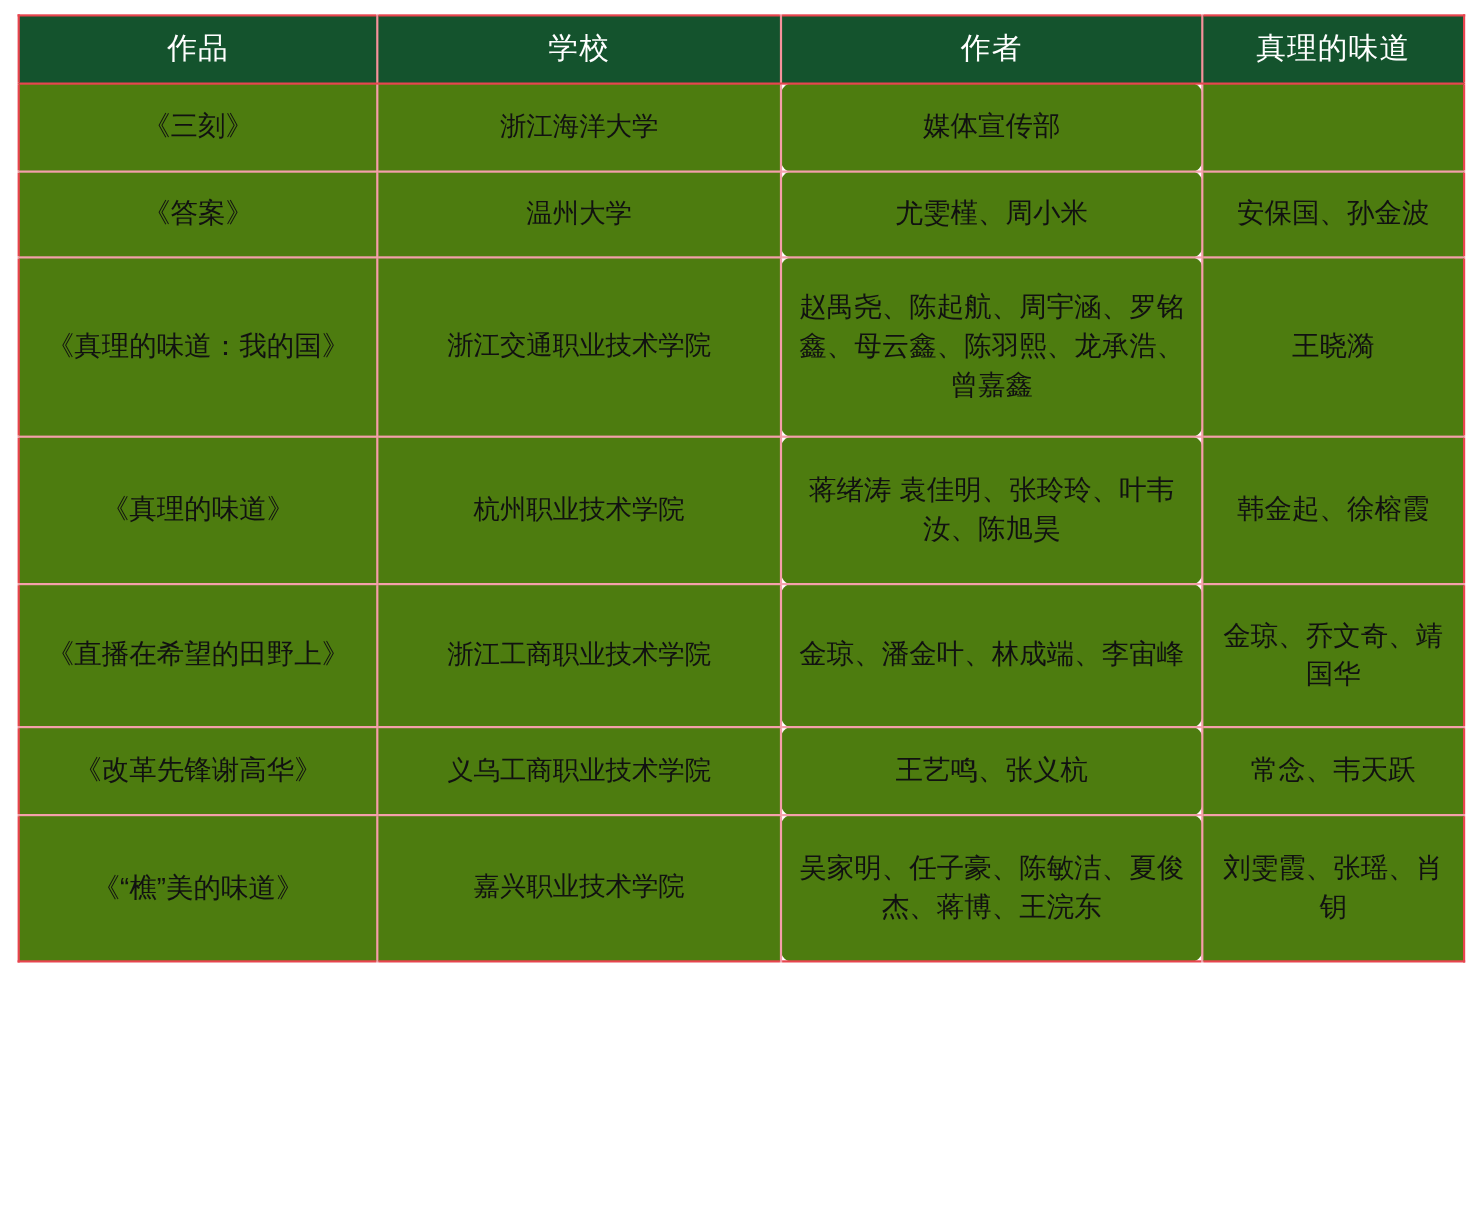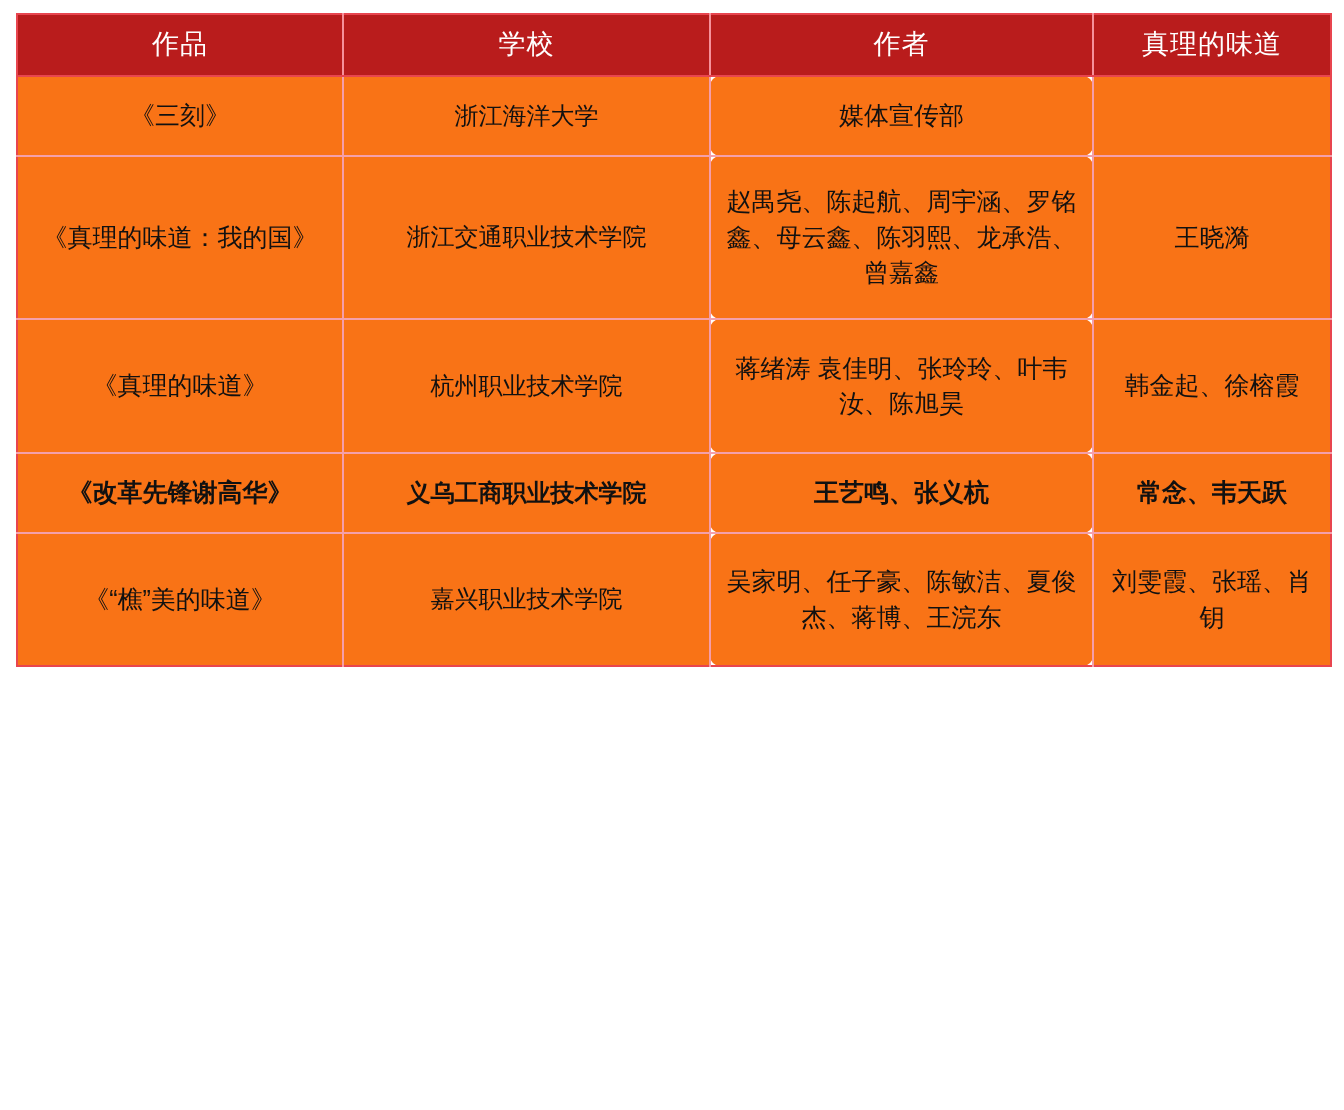--- a/index.html
+++ b/index.html
@@ -28,37 +28,37 @@
     width: 1314px;
     border: 2px solid #e8454f;
   }
 
   table.award-table col.col-work   { width: 326px; }
   table.award-table col.col-school { width: 367px; }
   table.award-table col.col-author { width: 383px; }
   table.award-table col.col-mentor { width: 238px; }
 
   thead th {
-    background: #b91c1c;
+    background: #14532d;
     color: #ffffff;
     font-weight: normal;
     font-size: 27px;
     line-height: 1.15;
     letter-spacing: 1px;
     text-align: center;
     vertical-align: middle;
     height: 52px;
     padding: 4px 6px;
     border-right: 2px solid #f6919b;
     border-bottom: 2px solid #e8454f;
   }
   thead th:last-child { border-right: none; }
 
   tbody td {
-    background: #f97316;
+    background: #4d7c0f;
     color: #111111;
     font-size: 25px;
     line-height: 1.42;
     text-align: center;
     vertical-align: middle;
     padding: 10px 8px;
     border-right: 2px solid #f59daa;
     border-bottom: 2px solid #f4a0ab;
   }
   tbody td:last-child { border-right: none; }
@@ -70,21 +70,21 @@
   td.cell-mentor { font-size: 25px; }
 
   
   tr.r1 td { height: 58px; }
   tr.r2 td { height: 56px; }
   tr.r3 td { height: 110px; }
   tr.r4 td { height: 141px; }
   tr.r5 td { height: 113px; }
   tr.r6 td { height: 112px; }
   tr.r7 td { height: 108px; }
-  tr.r8 td { height: 58px; font-weight: bold; }
+  tr.r8 td { height: 58px; }
   tr.r9 td { height: 111px; }
 </style>
 </head>
 <body>
 
 <div id="table-wrap">
   <table class="award-table">
     <colgroup>
       <col class="col-work">
       <col class="col-school">
@@ -99,31 +99,43 @@
         <th>真理的味道</th>
       </tr>
     </thead>
     <tbody>
       <tr class="r1">
         <td class="cell-work">《三刻》</td>
         <td class="cell-school">浙江海洋大学</td>
         <td class="cell-author">媒体宣传部</td>
         <td class="cell-mentor"></td>
       </tr>
+      <tr class="r2">
+        <td class="cell-work">《答案》</td>
+        <td class="cell-school">温州大学</td>
+        <td class="cell-author">尤雯槿、周小米</td>
+        <td class="cell-mentor">安保国、孙金波</td>
+      </tr>
       <tr class="r4">
         <td class="cell-work">《真理的味道：我的国》</td>
         <td class="cell-school">浙江交通职业技术学院</td>
         <td class="cell-author">赵禺尧、陈起航、周宇涵、罗铭鑫、母云鑫、陈羽熙、龙承浩、曾嘉鑫</td>
         <td class="cell-mentor">王晓漪</td>
       </tr>
       <tr class="r6">
         <td class="cell-work">《真理的味道》</td>
         <td class="cell-school">杭州职业技术学院</td>
         <td class="cell-author">蒋绪涛 袁佳明、张玲玲、叶韦汝、陈旭昊</td>
         <td class="cell-mentor">韩金起、徐榕霞</td>
+      </tr>
+      <tr class="r7">
+        <td class="cell-work">《直播在希望的田野上》</td>
+        <td class="cell-school">浙江工商职业技术学院</td>
+        <td class="cell-author">金琼、潘金叶、林成端、李宙峰</td>
+        <td class="cell-mentor">金琼、乔文奇、靖国华</td>
       </tr>
       <tr class="r8">
         <td class="cell-work">《改革先锋谢高华》</td>
         <td class="cell-school">义乌工商职业技术学院</td>
         <td class="cell-author">王艺鸣、张义杭</td>
         <td class="cell-mentor">常念、韦天跃</td>
       </tr>
       <tr class="r9">
         <td class="cell-work">《“樵”美的味道》</td>
         <td class="cell-school">嘉兴职业技术学院</td>

